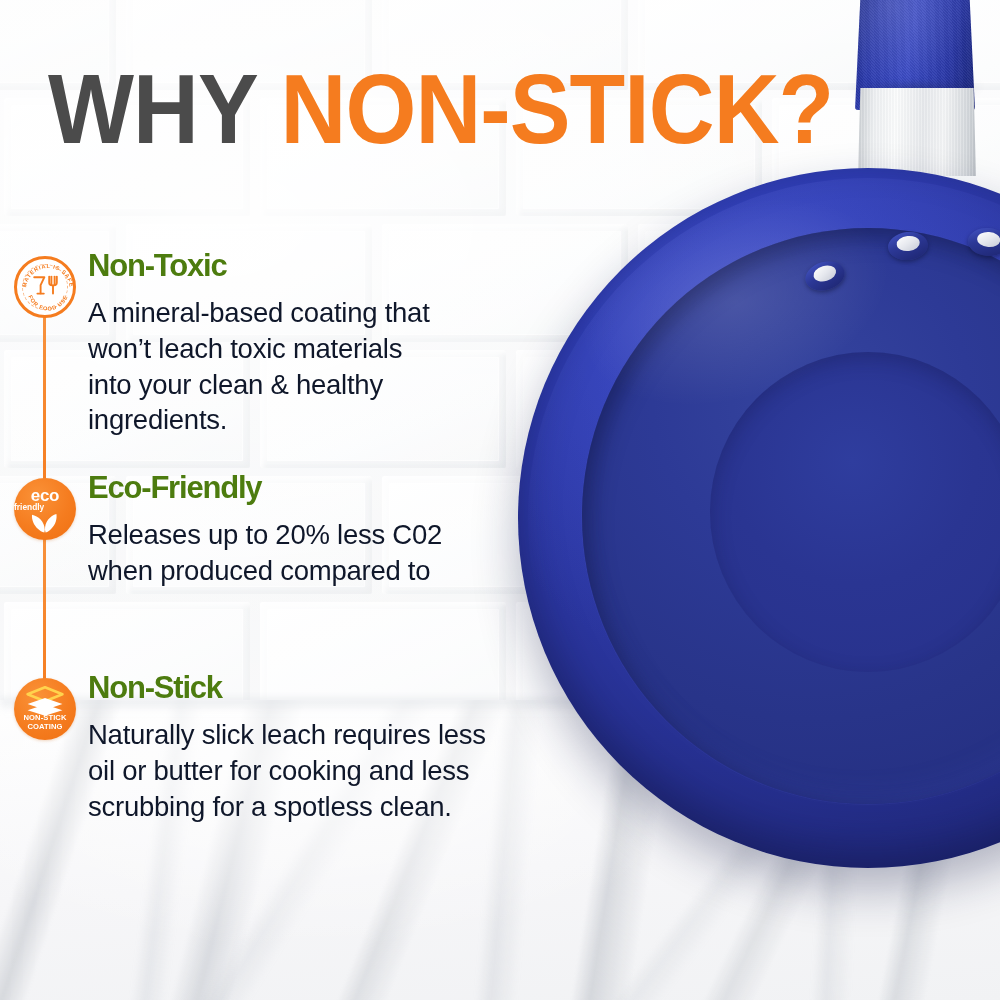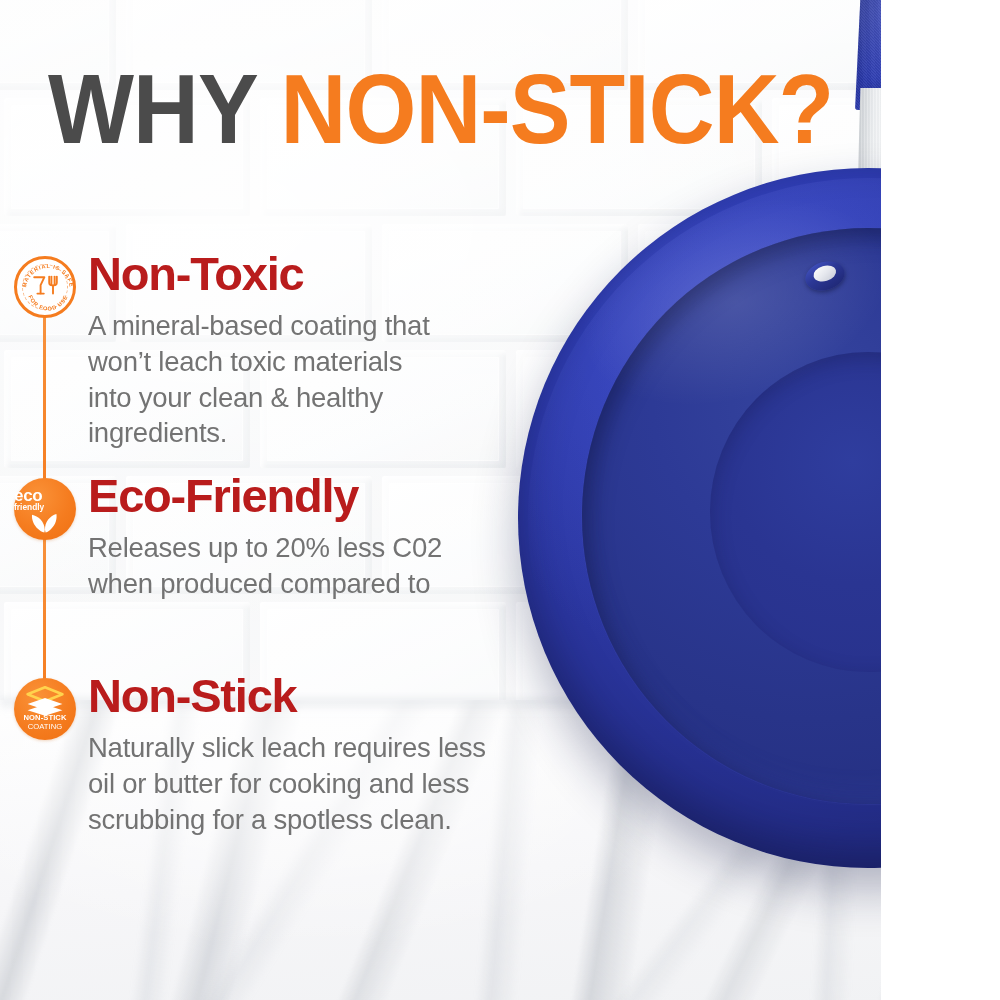--- a/index.html
+++ b/index.html
@@ -2,21 +2,21 @@
 <html><head>
 <meta charset="utf-8">
 <style>
   html,body{margin:0;padding:0;}
   body{
     width:1000px;height:1000px;overflow:hidden;
     font-family:"Liberation Sans", sans-serif;
     background:#ffffff;
   }
   #stage{
-    position:relative;width:881px;height:1000px;overflow:hidden;
+    position:relative;width:1000px;height:1000px;overflow:hidden;
     background:#f4f5f6;
   }
 
   
   .wall{
     position:absolute;left:0;top:0;width:1000px;height:742px;
     background:
       linear-gradient(180deg,#fbfbfc 0%,#f6f7f8 40%,#f2f3f5 100%);
     overflow:hidden;
   }
@@ -204,46 +204,46 @@
   .arc-text{
     position:absolute;left:0;top:0;width:62px;height:62px;
     font-size:5.2px;font-weight:700;fill:#f57c1f;letter-spacing:.6px;
   }
   
   .badge-solid{
     background:radial-gradient(circle at 38% 30%,#fa9238 0%,#f57c1f 55%,#ef7012 100%);
     box-shadow:0 1px 3px rgba(200,95,10,.25);
   }
   .eco-big{
-    position:absolute;left:0;right:0;top:9px;text-align:left;
+    position:absolute;left:0;right:0;top:9px;text-align:center;
     color:#ffffff;font-size:17px;font-weight:700;line-height:1;letter-spacing:-.3px;
   }
   .eco-small{
     position:absolute;left:0;right:0;top:25px;text-align:left;
     color:#ffffff;font-size:8.4px;font-weight:700;line-height:1;
   }
   .eco-leaves{position:absolute;left:50%;top:33px;transform:translateX(-50%);}
   .ns-stack{position:absolute;left:50%;top:8px;transform:translateX(-50%);}
   .ns-l1{
     position:absolute;left:0;right:0;top:36px;text-align:center;
     color:#ffffff;font-size:7.6px;font-weight:700;line-height:1.08;letter-spacing:.1px;
   }
   .ns-l2{
     position:absolute;left:0;right:0;top:45px;text-align:center;
-    color:#ffffff;font-size:7.6px;font-weight:400;line-height:1.08;letter-spacing:.1px;
+    color:#ffffff;font-size:7.6px;font-weight:700;line-height:1.08;letter-spacing:.1px;
   }
 
   .f-title{
     position:absolute;left:88px;top:-6px;
-    font-size:47px;font-weight:700;color:#b91c1c;
+    font-size:31px;font-weight:700;color:#4d7c0f;
     letter-spacing:-1.2px;line-height:1;white-space:nowrap;
   }
   .f-body{
-    position:absolute;left:88px;top:52px;width:450px;
-    font-size:27.5px;font-weight:400;color:#737373;
+    position:absolute;left:88px;top:39px;width:450px;
+    font-size:27.5px;font-weight:400;color:#0f172a;
     line-height:1.30;letter-spacing:-.25px;
   }
   .f-body span{display:block;white-space:nowrap;}
 </style>
 </head>
 <body>
 
 <div id="stage">
 
   <div class="wall">

